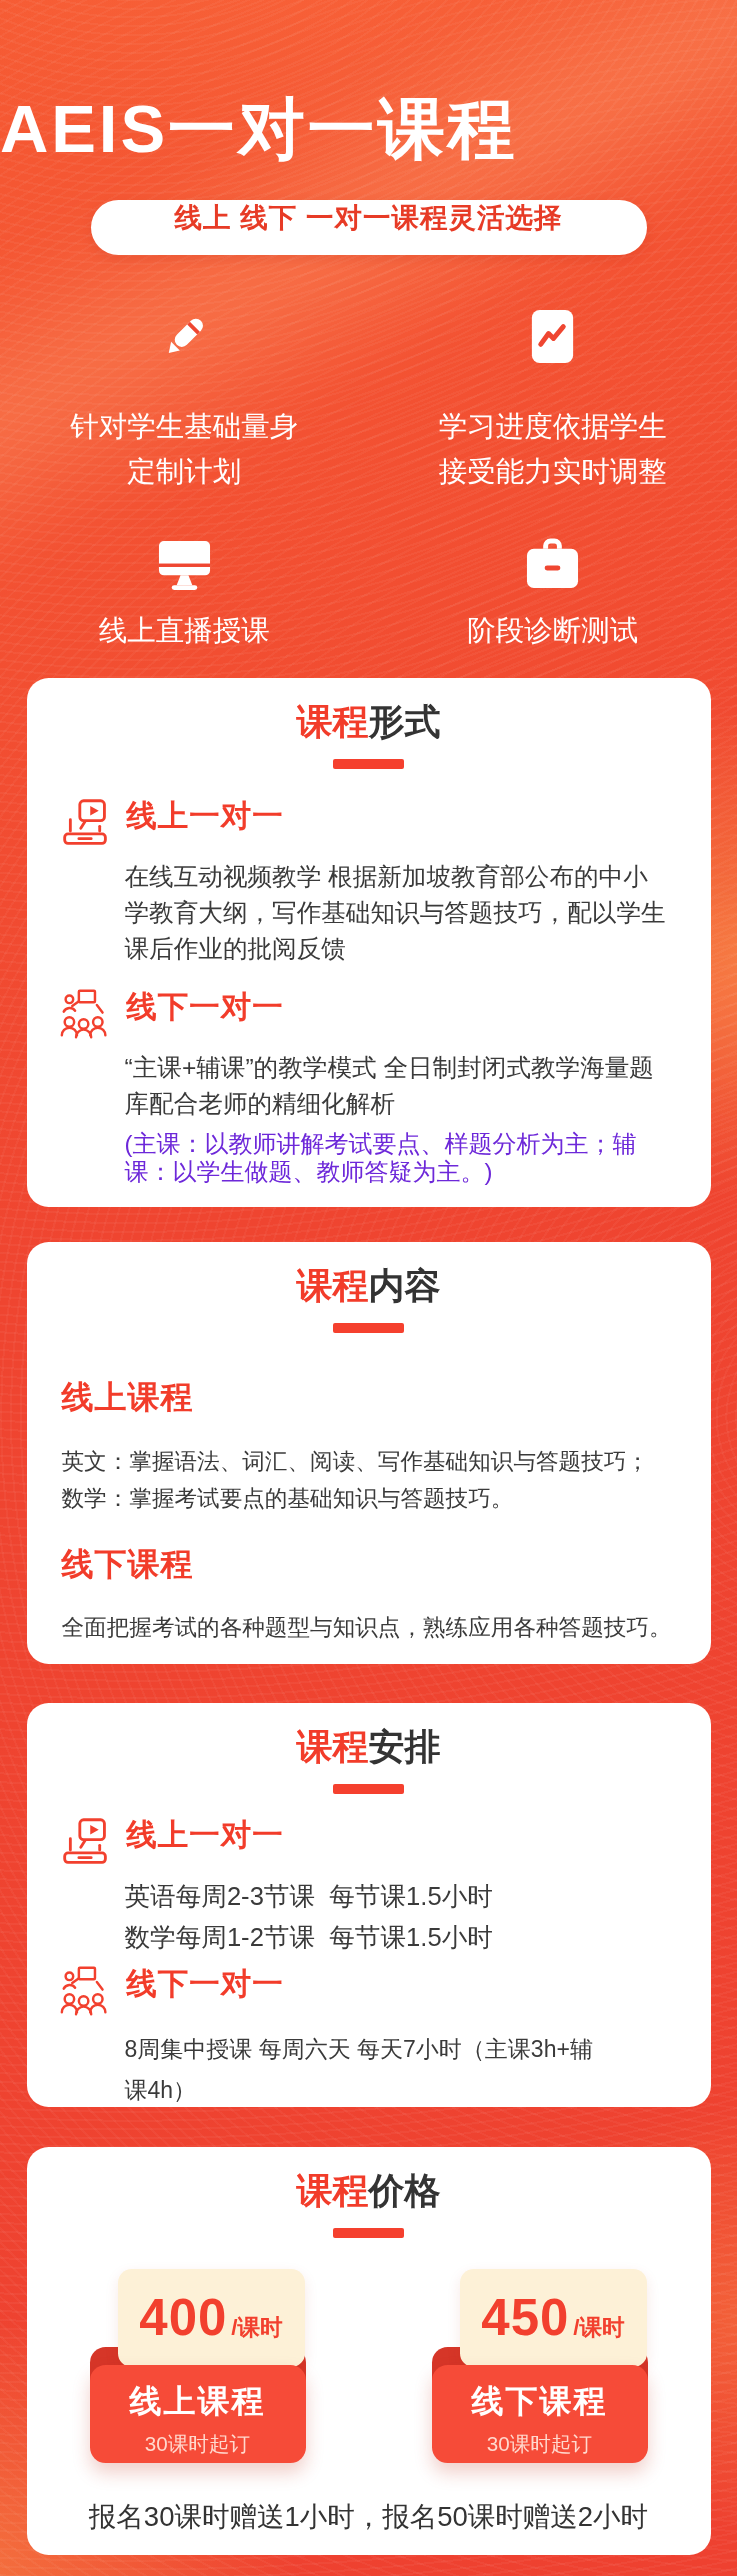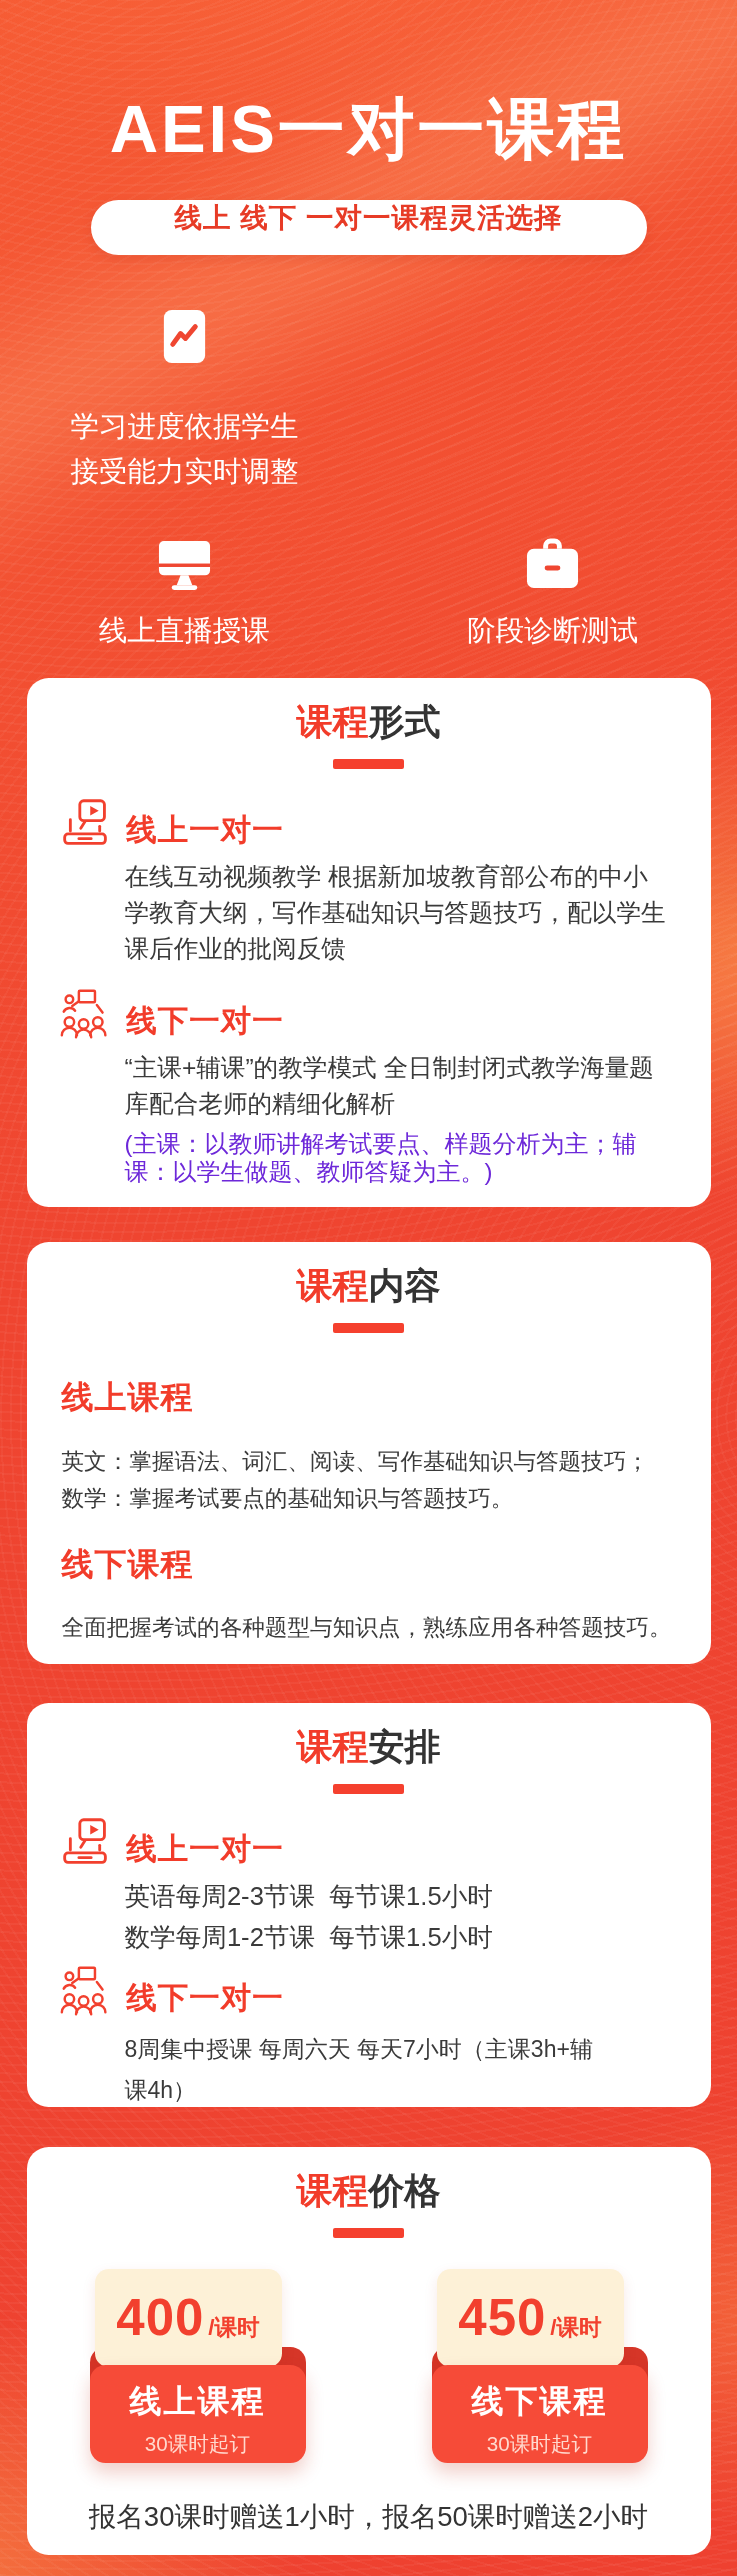--- a/index.html
+++ b/index.html
@@ -16,21 +16,21 @@
   .decor{position:absolute;pointer-events:none;}
   .swirl1{top:-138px;left:-216px;width:1082px;height:767px;transform:rotate(-28deg);
     background:linear-gradient(180deg,transparent 32%,rgba(255,176,120,.30) 50%,transparent 68%);filter:blur(25.6px);}
   .swirl2{top:590px;right:-315px;width:934px;height:708px;transform:rotate(20deg);
     background:linear-gradient(180deg,transparent 35%,rgba(255,150,90,.18) 50%,transparent 65%);filter:blur(23.6px);}
   .texture1{inset:0;background:repeating-radial-gradient(circle at 18% -12%, rgba(255,255,255,.045) 0 2px, transparent 2px 8.8px);}
   .texture2{inset:0;background:repeating-radial-gradient(circle at 112% 55%, rgba(255,255,255,.04) 0 2px, transparent 2px 9.8px);}
   .content{position:relative;}
 
   
-  .hero-title{margin:0;padding-top:92px;text-align:center;color:#ffffff;
+  .hero-title{margin:0;padding-top:92px;color:#ffffff;
     font-size:67px;line-height:73px;font-weight:900;letter-spacing:2.9px;}
   .pill{width:556px;height:55px;margin:35px auto 0;background:#ffffff;border-radius:27.5px;
     display:flex;justify-content:center;color:#e73b26;font-size:27.5px;
     font-weight:bold;letter-spacing:1px;box-shadow:0 3.9px 11.8px rgba(190,40,20,.18);}
 
   
   .features{margin-top:53px;}
   .feat-row{display:flex;}
   .feat-row2{margin-top:43px;}
   .feature{width:369px;display:flex;flex-direction:column;align-items:center;}
@@ -43,42 +43,42 @@
   .card{position:relative;width:684px;margin:0 auto;background:#ffffff;border-radius:21.6px;
     box-sizing:border-box;overflow:hidden;}
   .card-format {height:529px;margin-top:25px;}
   .card-content {height:422px;margin-top:35px;}
   .card-schedule{height:404px;margin-top:39px;}
   .card-price   {height:408px;margin-top:40px;}
   .card-title{padding-top:23.6px;text-align:center;font-size:36px;line-height:41px;font-weight:800;}
   .t-red{color:#f23c2a;} .t-dark{color:#333333;}
   .bar{width:71px;height:9.8px;background:#f5402e;margin:16.7px auto 0;border-radius:2px;}
 
-  .sec-head{display:flex;align-items:flex-end;margin-left:31px;}
+  .sec-head{display:flex;align-items:flex-start;margin-left:31px;}
   .sec-icon{width:55px;height:55px;flex:none;display:flex;align-items:center;justify-content:center;}
   .sec-head h3{margin:0 0 0 13.8px;font-size:30.5px;font-weight:800;color:#f23c2a;letter-spacing:1px;}
   .mt28{margin-top:27.5px;} .mt20{margin-top:19.7px;} .mt22{margin-top:21.6px;} .mt6{margin-top:5.9px;}
   .sec-body{margin:7.9px 39px 0 98px;font-size:24.6px;line-height:36px;color:#3a3a3a;}
   .sec-note{margin:7.9px 39px 0 98px;font-size:24px;line-height:28.5px;color:#6d28d9;}
 
   .sub-h{margin:43px 0 0 35px;font-size:32px;font-weight:800;color:#f23c2a;letter-spacing:1px;}
   .sub-h2{margin-top:25.6px;}
   .content-lines{margin-top:23.6px;}
   .content-line{margin-left:35px;font-size:22.6px;line-height:37px;color:#3a3a3a;white-space:nowrap;}
   .content-body{margin:21.6px 15.7px 0 35px;font-size:22.6px;line-height:37px;color:#3a3a3a;white-space:nowrap;}
 
   .sched-lines{margin-top:5.9px;}
   .sched-line{margin-left:98px;font-size:25.6px;line-height:41px;color:#3a3a3a;white-space:pre;}
   .sched-body{margin:9.8px 104px 0 98px;font-size:23px;line-height:41px;color:#3a3a3a;}
 
   
   .plans{display:flex;justify-content:space-between;padding:0 63px;margin-top:31px;}
   .plan{position:relative;width:216px;height:195px;cursor:pointer;}
   .folder-back{position:absolute;left:0;top:78px;width:216px;height:98px;background:#d63628;border-radius:15.7px;}
-  .price-tag{position:absolute;left:5px;top:0;width:187px;height:98px;background:#fdf1d7;border-radius:13.8px;
+  .price-tag{position:absolute;left:28px;top:0;width:187px;height:98px;background:#fdf1d7;border-radius:13.8px;
     display:flex;align-items:center;justify-content:center;box-shadow:0 5.9px 13.8px rgba(180,40,20,.10);}
   .price-line{display:flex;align-items:baseline;}
   .amount{font-size:51px;font-weight:900;color:#f2402e;letter-spacing:1px;}
   .unit{font-size:22.6px;font-weight:800;color:#f2402e;margin-left:3.9px;}
   .folder-front{position:absolute;left:0;top:96px;width:216px;height:98px;background:#f64b38;border-radius:15.7px;
     text-align:center;box-shadow:0 9.8px 17.7px rgba(190,40,20,.22);}
   .plan-name{margin-top:14.7px;font-size:32px;font-weight:800;color:#ffffff;letter-spacing:2px;}
   .plan-min{margin-top:6.9px;font-size:20.6px;color:#ffd8cd;}
   .footnote{margin-top:35px;text-align:center;font-size:27.5px;color:#333333;}
 </style>
@@ -93,20 +93,35 @@
 <div class="content">
 
   <h1 class="hero-title">AEIS一对一课程</h1>
 
   <div class="pill">
     <span>线上 线下 一对一课程灵活选择</span>
   </div>
 
   <div class="features">
     <div class="feat-row">
+      <div class="feature">
+        <div class="f-icon">
+          <svg width="53" height="55" viewBox="0 0 56 56">
+            <g transform="rotate(45 28 28)">
+              <rect x="21" y="4" width="15" height="36" rx="7.5" fill="#fff"></rect>
+              <rect x="21" y="13" width="15" height="4" fill="#ef4631"></rect>
+              <path d="M22 42 h13 l-6.5 10 z" fill="#fff"></path>
+            </g>
+          </svg>
+        </div>
+        <div class="f-cap">
+          <span>针对学生基础量身</span>
+            <span>定制计划</span>
+        </div>
+      </div>
       <div class="feature">
         <div class="f-icon">
           <svg width="55" height="57" viewBox="0 0 56 58">
             <rect x="7" y="2" width="42" height="54" rx="8" fill="#fff"></rect>
             <polyline points="16,37 24,26 29,31 39,19" fill="none" stroke="#ef4631" stroke-width="5" stroke-linecap="round" stroke-linejoin="round"></polyline>
           </svg>
         </div>
         <div class="f-cap">
           <span>学习进度依据学生</span>
             <span>接受能力实时调整</span>

